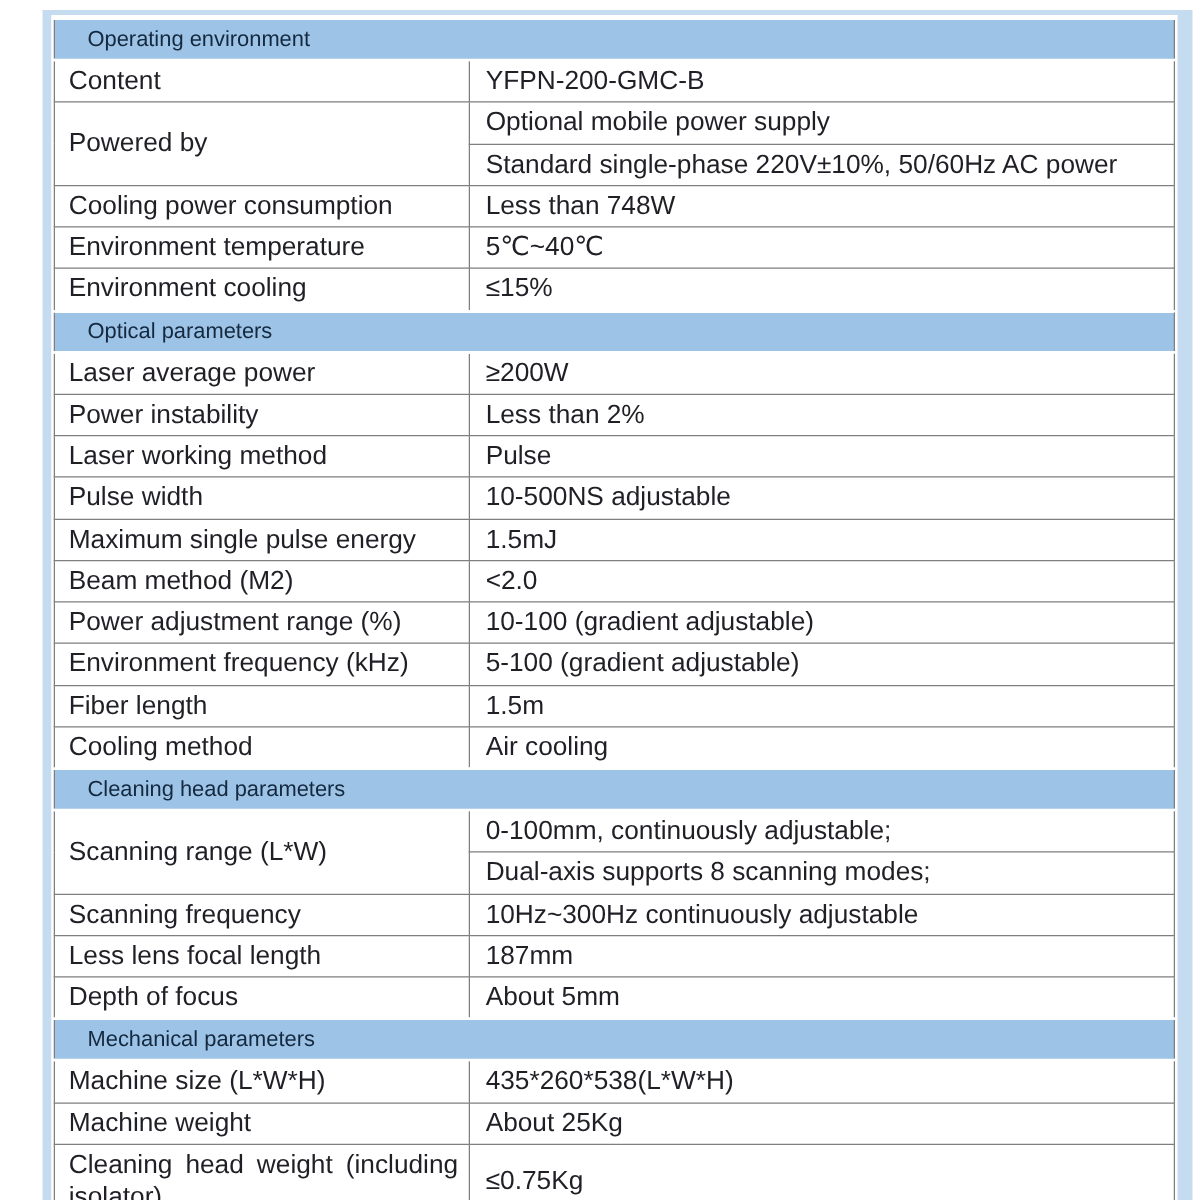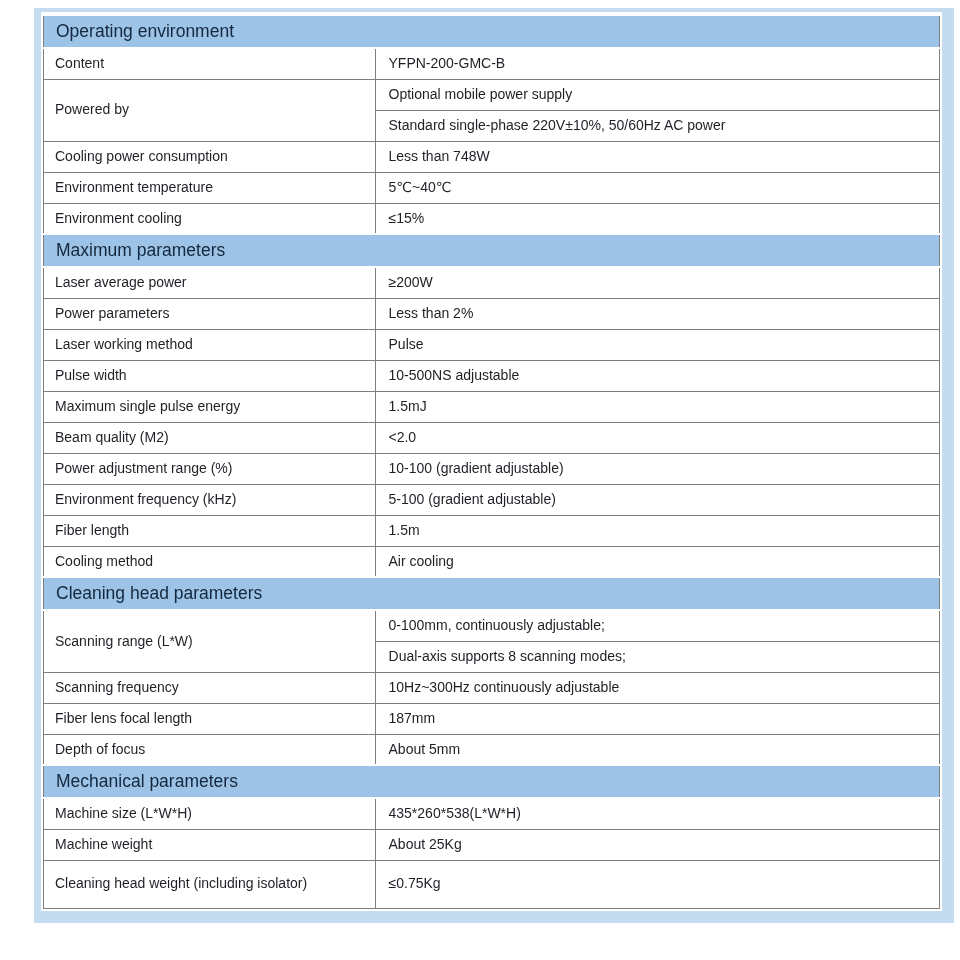--- a/index.html
+++ b/index.html
@@ -29,35 +29,35 @@
   }
   table.spec{
     width:100%;
     border-collapse:collapse;
     table-layout:fixed;
   }
   col.c1{width:37%;}
   col.c2{width:63%;}
   td{
     border:1px solid var(--grid);
-    font-size:14px;
+    font-size:21px;
     line-height:1.25;
     padding:3px 8px 3px 10px;
     height:31px;
     vertical-align:middle;
     overflow:hidden;
   }
   tr.section td{
     background:var(--section-bg);
     color:var(--section-text);
     height:33px;
     border:2px solid #fff;
     border-left:1px solid var(--grid);
     border-right:1px solid var(--grid);
-    padding-left:12px;
+    padding-left:26px;
     font-size:17.5px;
   }
   td.lbl{padding-left:11px;}
   td.val{padding-left:13px;}
   td.justify{
     text-align:justify;
     text-align-last:left;
   }
 </style>
 </head>
@@ -92,44 +92,44 @@
       <tr>
         <td class="lbl">Environment temperature</td>
         <td class="val">5℃~40℃</td>
       </tr>
       <tr>
         <td class="lbl">Environment cooling</td>
         <td class="val">≤15%</td>
       </tr>
 
       <tr class="section">
-        <td colspan="2">Maximum parameters</td>
+        <td colspan="2">Optical parameters</td>
       </tr>
       <tr>
         <td class="lbl">Laser average power</td>
         <td class="val">≥200W</td>
       </tr>
       <tr>
-        <td class="lbl">Power parameters</td>
+        <td class="lbl">Power instability</td>
         <td class="val">Less than 2%</td>
       </tr>
       <tr>
         <td class="lbl">Laser working method</td>
         <td class="val">Pulse</td>
       </tr>
       <tr>
         <td class="lbl">Pulse width</td>
         <td class="val">10-500NS adjustable</td>
       </tr>
       <tr>
         <td class="lbl">Maximum single pulse energy</td>
         <td class="val">1.5mJ</td>
       </tr>
       <tr>
-        <td class="lbl">Beam quality (M2)</td>
+        <td class="lbl">Beam method (M2)</td>
         <td class="val">&lt;2.0</td>
       </tr>
       <tr>
         <td class="lbl">Power adjustment range (%)</td>
         <td class="val">10-100 (gradient adjustable)</td>
       </tr>
       <tr>
         <td class="lbl">Environment frequency (kHz)</td>
         <td class="val">5-100 (gradient adjustable)</td>
       </tr>
@@ -150,21 +150,21 @@
         <td class="val">0-100mm, continuously adjustable;</td>
       </tr>
       <tr>
         <td class="val">Dual-axis supports 8 scanning modes;</td>
       </tr>
       <tr>
         <td class="lbl">Scanning frequency</td>
         <td class="val">10Hz~300Hz continuously adjustable</td>
       </tr>
       <tr>
-        <td class="lbl">Fiber lens focal length</td>
+        <td class="lbl">Less lens focal length</td>
         <td class="val">187mm</td>
       </tr>
       <tr>
         <td class="lbl">Depth of focus</td>
         <td class="val">About 5mm</td>
       </tr>
 
       <tr class="section">
         <td colspan="2">Mechanical parameters</td>
       </tr>

